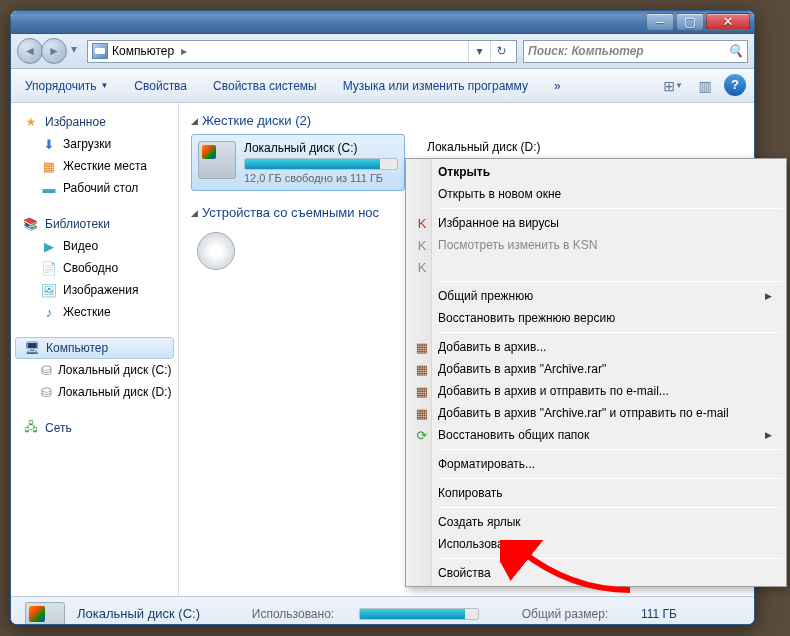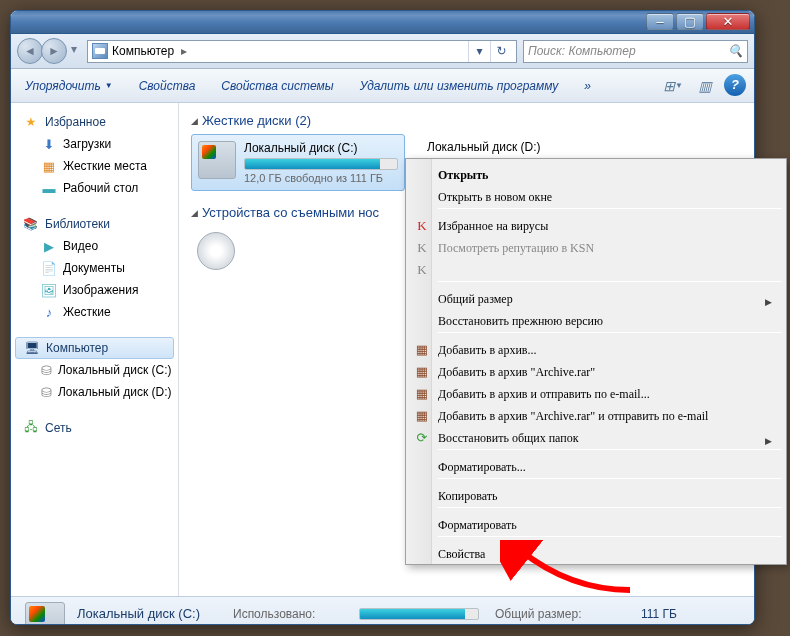--- a/index.html
+++ b/index.html
@@ -90,31 +90,31 @@
 .searchbar {
   width: 225px;
   height: 23px;
   background: #fff;
   border: 1px solid #8a9cb0;
   display: flex;
   align-items: center;
   padding: 0 4px;
   color: #888;
   font-style: italic;
+  font-weight: bold;
 }
 .searchbar .s-icon { margin-left: auto; color:#5a88bb; }
 .toolbar {
   height: 34px;
   background: linear-gradient(#f5f9fc, #e0e8f2);
   border-bottom: 1px solid #c0cde0;
   display: flex;
   align-items: center;
   padding: 0 8px;
   gap: 14px;
-  font-style: italic;
 }
 .tb-item { color: #15428b; font-size: 12px; display:flex;align-items:center;gap:4px; padding:4px 6px;}
 .tb-item .dd { font-size: 8px; }
 .tb-right { margin-left: auto; display:flex; gap:6px; }
 .tb-icon-btn { width:26px;height:24px;display:flex;align-items:center;justify-content:center;color:#5a7a9a;font-size:14px;}
 .tb-icon-btn.help { width:22px;height:22px;border-radius:11px;background:linear-gradient(#4da0e0,#1560b0);color:#fff;font-weight:bold;font-size:13px;}
 .body {
   display: flex;
   height: 493px;
 }
@@ -170,45 +170,44 @@
   background: linear-gradient(#eef4fb,#dce6f2);
   border-top: 1px solid #c0cde0;
   display:flex;
   align-items:center;
   padding: 4px 14px;
   gap: 12px;
 }
 .status-icon { width:40px;height:40px;background:linear-gradient(#d8e0e8,#b8c4d0);border:1px solid #a0acb8;border-radius:3px;position:relative;}
 .status-icon::before { content:""; position:absolute; left:3px; top:3px; width:16px; height:16px; background: linear-gradient(135deg,#ff8a00,#ff4a00,#0a8a00,#0a4ae0); border-radius:2px;}
 .status-grid { display:grid; grid-template-columns: 150px 120px 130px 140px 80px; gap: 2px 6px; font-size:12px; align-items:center;}
-.status-label { color:#666; text-align:left;}
+.status-label { color:#666; text-align:center;}
 .status-val { color:#1a3d6b;}
 .status-bar { width:120px; height:12px; background:#eaeaea; border:1px solid #b8c0c8; border-radius:2px; overflow:hidden;}
 .status-bar-fill { height:100%; background:linear-gradient(#3bd0e0,#1090c0);}
 
 
 .ctxmenu {
   position: absolute;
   left: 405px;
   top: 158px;
   width: 382px;
   background: #f0f0f0;
   border: 1px solid #a0a0a0;
   box-shadow: 3px 3px 8px rgba(0,0,0,.3);
   padding: 2px;
   z-index: 100;
 }
 .ctx-item {
   display:flex;
-  align-items:flex-end;
+  align-items:center;
   height: 22px;
   padding: 0 12px 0 30px;
   font-size: 12px;
   position:relative;
-  font-family:Liberation Serif, serif;
 }
 .ctx-item.bold { font-weight: bold; }
 .ctx-item.dis { color:#888; }
 .ctx-sep { height:1px; background:#d0d0d0; margin:3px 2px 3px 30px; border-bottom:1px solid #fff;}
 .ctx-item .ci-icon { position:absolute; left:6px; width:16px;height:16px;display:flex;align-items:center;justify-content:center;font-size:13px;}
 .ctx-item .sub-arrow { margin-left:auto; font-size:9px; color:#444;}
 .ctx-iconcol { position:absolute; left:0; top:0; bottom:0; width:26px; background:linear-gradient(to right,#f0f0f0,#e6e6e6); border-right:1px solid #d8d8d8;}
 
 
 .arrow {
@@ -274,21 +273,21 @@
         <span>Упорядочить</span>
         <span class="dd">▼</span>
       </div>
     <div class="tb-item">
         <span>Свойства</span>
       </div>
     <div class="tb-item">
         <span>Свойства системы</span>
       </div>
     <div class="tb-item">
-        <span>Удалить или изменить программу</span>
+        <span>Музыка или изменить программу</span>
       </div>
     <span class="tb-item">»</span>
     <div class="tb-right">
       <div class="tb-icon-btn">⊞ <span style="font-size:8px">▼</span></div>
       <div class="tb-icon-btn">▥</div>
       <div class="tb-icon-btn help">?</div>
     </div>
   </div>
 
   <div class="body">
@@ -315,21 +314,21 @@
         <div class="nav-header">
             <span class="h-icon i-blue">📚</span>
             <span>Библиотеки</span>
           </div>
         <div class="nav-item">
             <span class="n-icon i-teal">▶</span>
             <span>Видео</span>
           </div>
         <div class="nav-item">
             <span class="n-icon i-orange">📄</span>
-            <span>Документы</span>
+            <span>Свободно</span>
           </div>
         <div class="nav-item">
             <span class="n-icon i-teal">🖼</span>
             <span>Изображения</span>
           </div>
         <div class="nav-item">
             <span class="n-icon i-blue">♪</span>
             <span>Жесткие</span>
           </div>
       </div>
@@ -417,28 +416,28 @@
   <div class="ctx-item">
       <span>Открыть в новом окне</span>
     </div>
   <div class="ctx-sep"></div>
   <div class="ctx-item">
       <span class="ci-icon i-kasp">K</span>
       <span>Избранное на вирусы</span>
     </div>
   <div class="ctx-item dis">
       <span class="ci-icon i-kaspg">K</span>
-      <span>Посмотреть репутацию в KSN</span>
+      <span>Посмотреть изменить в KSN</span>
     </div>
   <div class="ctx-item dis">
       <span class="ci-icon i-kaspg">K</span>
     </div>
   <div class="ctx-sep"></div>
   <div class="ctx-item">
-      <span>Общий размер</span>
+      <span>Общий прежнюю</span>
       <span class="sub-arrow">▶</span>
     </div>
   <div class="ctx-item">
       <span>Восстановить прежнюю версию</span>
     </div>
   <div class="ctx-sep"></div>
   <div class="ctx-item">
       <span class="ci-icon i-rar">▦</span>
       <span>Добавить в архив...</span>
     </div>
@@ -462,21 +461,24 @@
   <div class="ctx-sep"></div>
   <div class="ctx-item">
       <span>Форматировать...</span>
     </div>
   <div class="ctx-sep"></div>
   <div class="ctx-item">
       <span>Копировать</span>
     </div>
   <div class="ctx-sep"></div>
   <div class="ctx-item">
-      <span>Форматировать</span>
+      <span>Создать ярлык</span>
+    </div>
+  <div class="ctx-item">
+      <span>Использовано</span>
     </div>
   <div class="ctx-sep"></div>
   <div class="ctx-item">
       <span>Свойства</span>
     </div>
 </div>
 
 <svg class="arrow" width="140" height="60">
   <defs>
     <marker id="ah" markerWidth="12" markerHeight="12" refX="2" refY="5" orient="auto">

